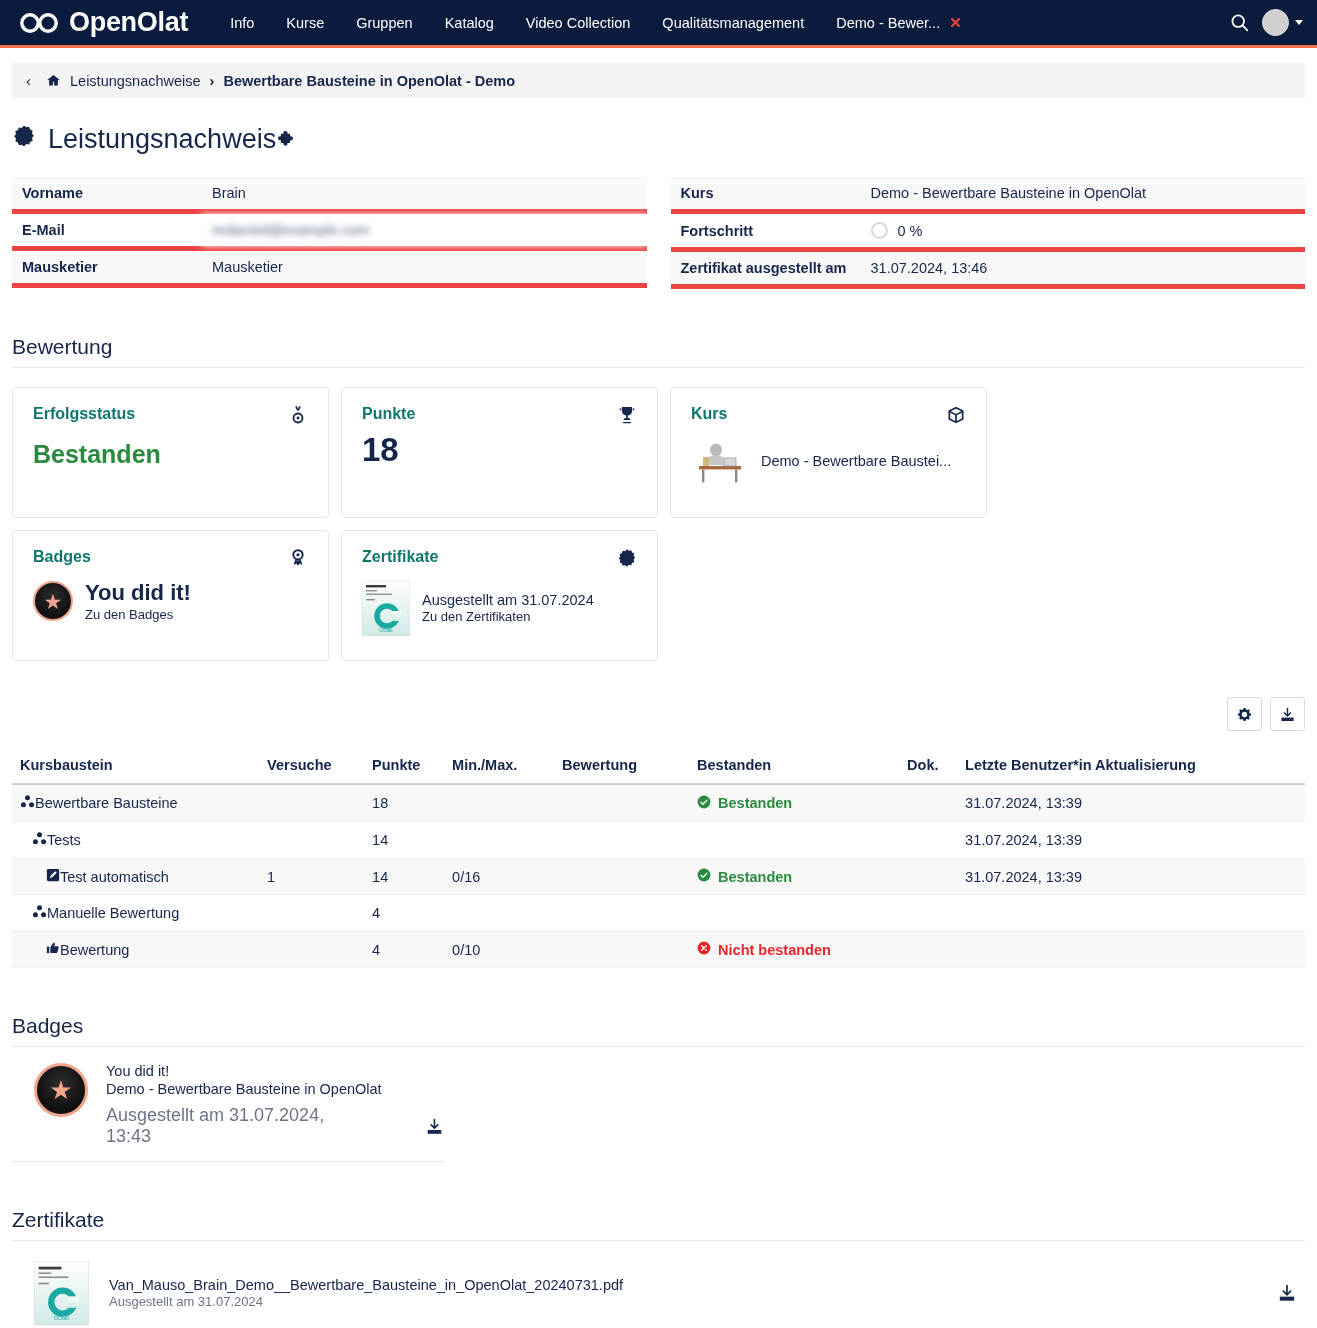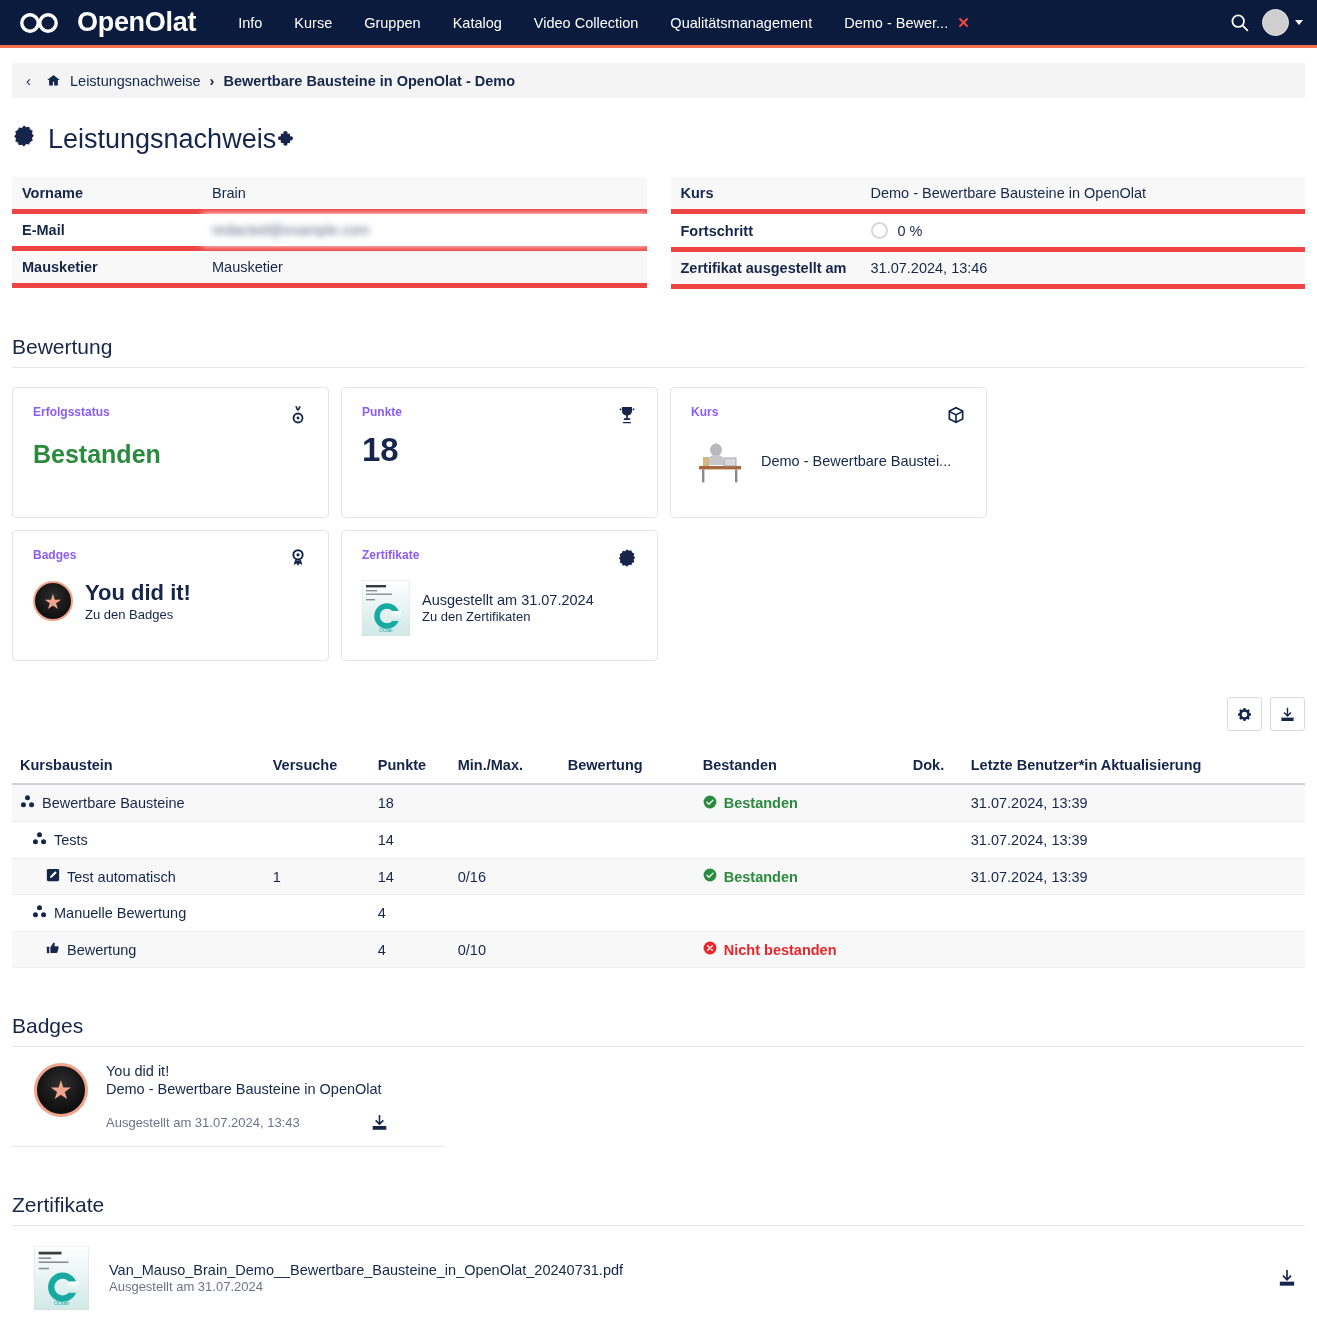--- a/index.html
+++ b/index.html
@@ -26,21 +26,21 @@
   .navbar::after {
     content: "";
     position: absolute;
     left: 0; right: 0; bottom: -3px;
     height: 3px;
     background: #f4714e;
   }
   .brand {
     display: flex;
     align-items: center;
-    gap: 15px;
+    gap: 7px;
     margin-right: 26px;
   }
   .brand-mark { display: block; }
   .brand-text {
     color: #ffffff;
     font-size: 27px;
     font-weight: 700;
     letter-spacing: -0.3px;
     line-height: 1;
   }
@@ -156,21 +156,21 @@
     min-height: 131px;
     background: #ffffff;
     border: 1px solid #e3e4e8;
     border-radius: 4px;
     padding: 17px 20px 14px 20px;
     position: relative;
   }
   .card-head {
     display: flex; align-items: flex-start; justify-content: space-between;
   }
-  .card-title { font-size: 12px; font-weight: 700; color: #8b5cf6; }
+  .card-title { font-size: 16px; font-weight: 700; color: #0f766e; }
   .card-icon { color: #16254a; display: flex; }
   .card-value-pass {
     font-size: 25px; font-weight: 700; color: #2a8a3e; margin-top: 15px;
   }
   .card-value-num {
     font-size: 33px; font-weight: 700; color: #16254a; margin-top: 8px;
     line-height: 1.05;
   }
   .card-body-row {
     display: flex; align-items: center; gap: 12px; margin-top: 12px;
@@ -225,21 +225,21 @@
     border-bottom: 2px solid #cfd1d6;
     white-space: nowrap;
   }
   .data-table tbody td {
     padding: 9px 8px;
     border-bottom: 1px solid #eceef1;
     vertical-align: middle;
   }
   .data-table tbody tr:nth-child(odd) td { background: #f8f8f9; }
   .data-table tbody tr:nth-child(even) td { background: #ffffff; }
-  .cell-name { display: flex; align-items: center; gap: 7px; }
+  .cell-name { display: flex; align-items: center; gap: 0; }
   .lvl-1 { padding-left: 0px; }
   .lvl-2 { padding-left: 12px; }
   .lvl-3 { padding-left: 26px; }
   .status { display: flex; align-items: center; gap: 7px; font-weight: 700; }
   .status.pass { color: #2a8a3e; }
   .status.fail { color: #e8262b; }
   .col-versuche { width: 105px; margin-top: 40px; }
   .col-punkte { width: 80px; }
   .col-minmax { width: 110px; margin-left: 48px; }
   .col-bewertung { width: 135px; }
@@ -259,21 +259,21 @@
     width: 54px; height: 54px; border-radius: 50%;
     background: radial-gradient(circle at 50% 38%, #2f2f2f 0%, #0f0f0f 68%, #1b1b1b 100%);
     border: 3px solid #f0a58c;
     display: flex; align-items: center; justify-content: center;
     flex: none;
   }
   .badge-star-lg { color: #f0a58c; font-size: 26px; line-height: 1; }
   .badge-info-name { font-size: 14.5px; color: #16254a; }
   .badge-info-course { font-size: 14.5px; color: #16254a; max-width: 235px; line-height: 1.45; }
   .badge-info-date {
-    font-size: 13px; color: #6c7487; margin-top: 13px;
+    font-size: 18px; color: #6c7487; margin-top: 5px;
     display: flex; align-items: center; gap: 70px;
   }
   .dl-icon-btn {
     background: none; border: 0; padding: 0; cursor: pointer; color: #16254a;
     display: flex;
   }
 
   
   .cert-row {
     display: flex;

